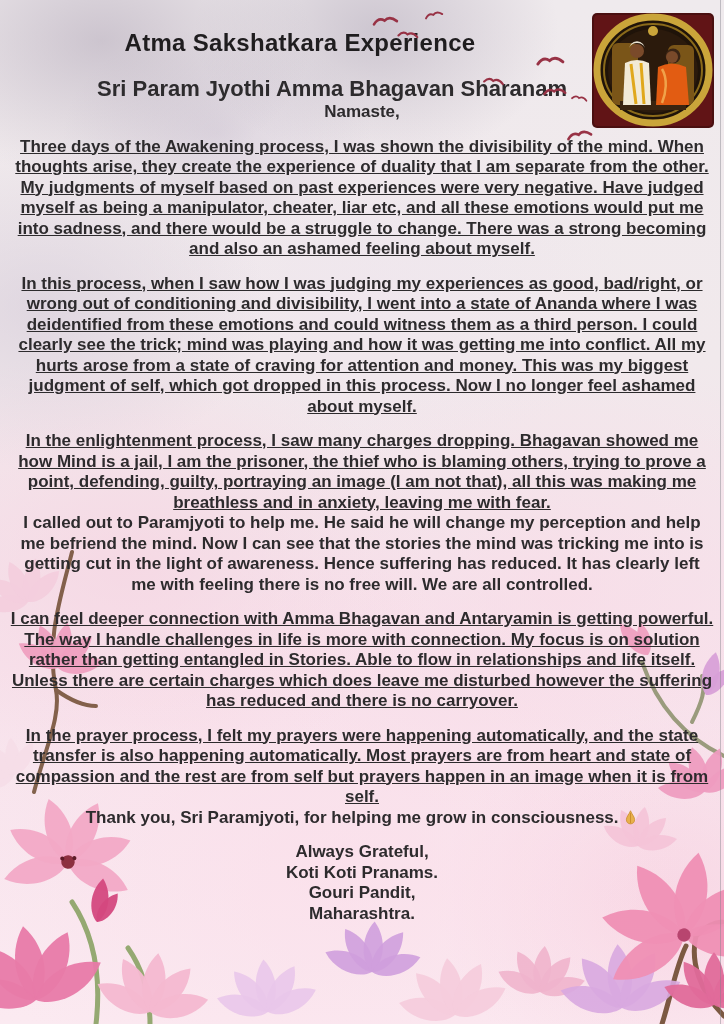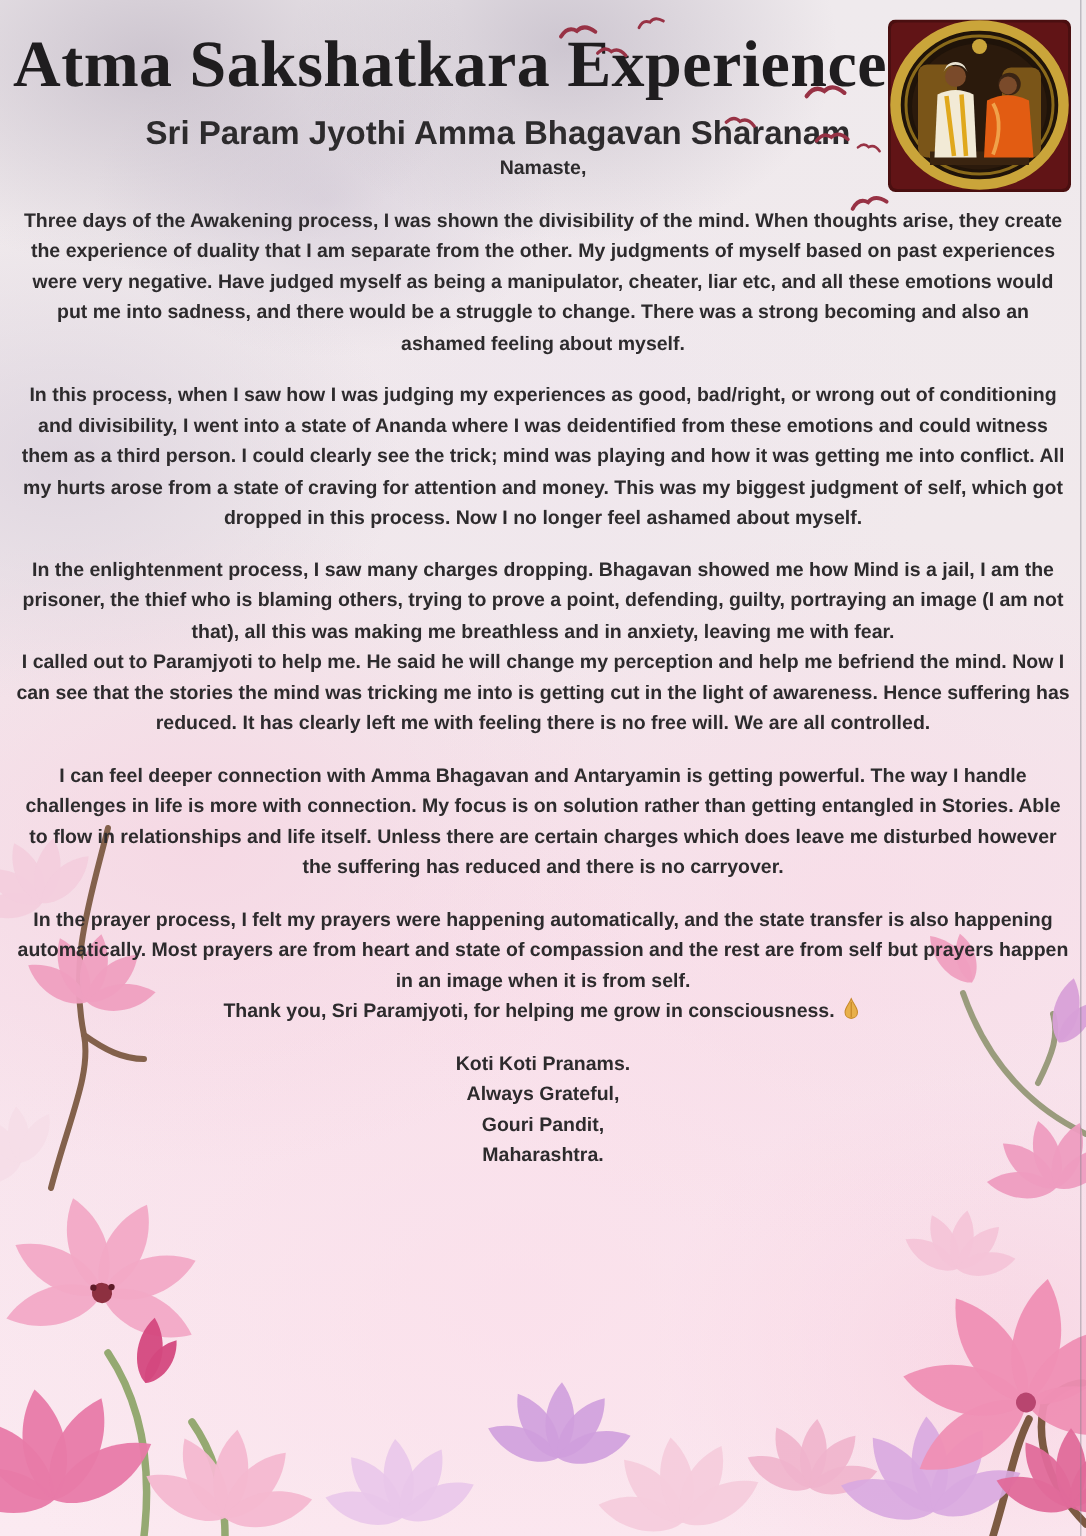--- a/index.html
+++ b/index.html
@@ -21,26 +21,26 @@
       linear-gradient(180deg,#efeaed 0%,#f1e9ec 35%,#f7e3ec 65%,#fbeaf1 100%);
   }
   .page::after{content:"";position:absolute;top:0;bottom:0;right:3px;width:1px;
     background:rgba(130,130,140,.45);z-index:6;}
   .decor,.birds{position:absolute;inset:0;width:724px;height:1024px;z-index:1;pointer-events:none;}
   .birds{z-index:4;}
   .content{
     position:absolute;inset:0;z-index:2;text-align:center;
     color:var(--color-text,#2d2b2d);font-weight:700;
   }
-  .title{margin:22px 132px 0 8px;font-size:44px;line-height:42px;letter-spacing:.3px;
-    color:var(--color-heading,#1f1d1f);font-family:Liberation Serif, serif;}
+  .title{margin:22px 132px 0 8px;font-size:24px;line-height:42px;letter-spacing:.3px;
+    color:var(--color-heading,#1f1d1f);}
   .subtitle{margin:12px 68px 0 8px;font-size:22px;line-height:26px;}
-  .content p{margin:0 10px;font-size:13px;line-height:20.5px;}
+  .content p{margin:0 10px;font-size:17px;line-height:20.5px;}
   .greeting{margin:9px 74px 0 8px;font-size:16px;}
-  .gap{margin-top:14px !important;}
+  .gap{margin-top:14px !important;text-decoration:underline;}
   .closing{margin-top:14px;}
   .hands-icon{display:inline-block;width:15px;height:15px;vertical-align:-2px;}
   .photo{position:absolute;left:592px;top:13px;width:122px;height:115px;z-index:3;}
 </style>
 </head>
 <body>
 
 <div class="page">
 
   <svg class="decor" viewBox="0 0 724 1024" aria-hidden="true">
@@ -171,19 +171,19 @@
     <p class="gap">I can feel deeper connection with Amma Bhagavan and Antaryamin is getting powerful. The way I handle challenges in life is more with connection. My focus is on solution rather than getting entangled in Stories. Able to flow in relationships and life itself. Unless there are certain charges which does leave me disturbed however the suffering has reduced and there is no carryover.</p>
 
     <p class="gap">In the prayer process, I felt my prayers were happening automatically, and the state transfer is also happening automatically. Most prayers are from heart and state of compassion and the rest are from self but prayers happen in an image when it is from self.</p>
     <p><span>Thank you, Sri Paramjyoti, for helping me grow in consciousness.</span>
       <svg class="hands-icon" viewBox="0 0 20 20" aria-hidden="true">
           <path d="M10 1 C8 6 4.5 9 4.5 13 C4.5 16.5 7 18.5 10 18.5 C13 18.5 15.5 16.5 15.5 13 C15.5 9 12 6 10 1 Z" fill="#e8b04b" stroke="#c88a2a" stroke-width="1"></path>
           <line x1="10" y1="4" x2="10" y2="17.5" stroke="#c88a2a" stroke-width="1.2"></line>
         </svg></p>
 
     <div class="closing">
+      <p>Always Grateful,</p>
       <p>Koti Koti Pranams.</p>
-      <p>Always Grateful,</p>
       <p>Gouri Pandit,</p>
       <p>Maharashtra.</p>
     </div>
   </div>
 </div>
 
 </body></html>

